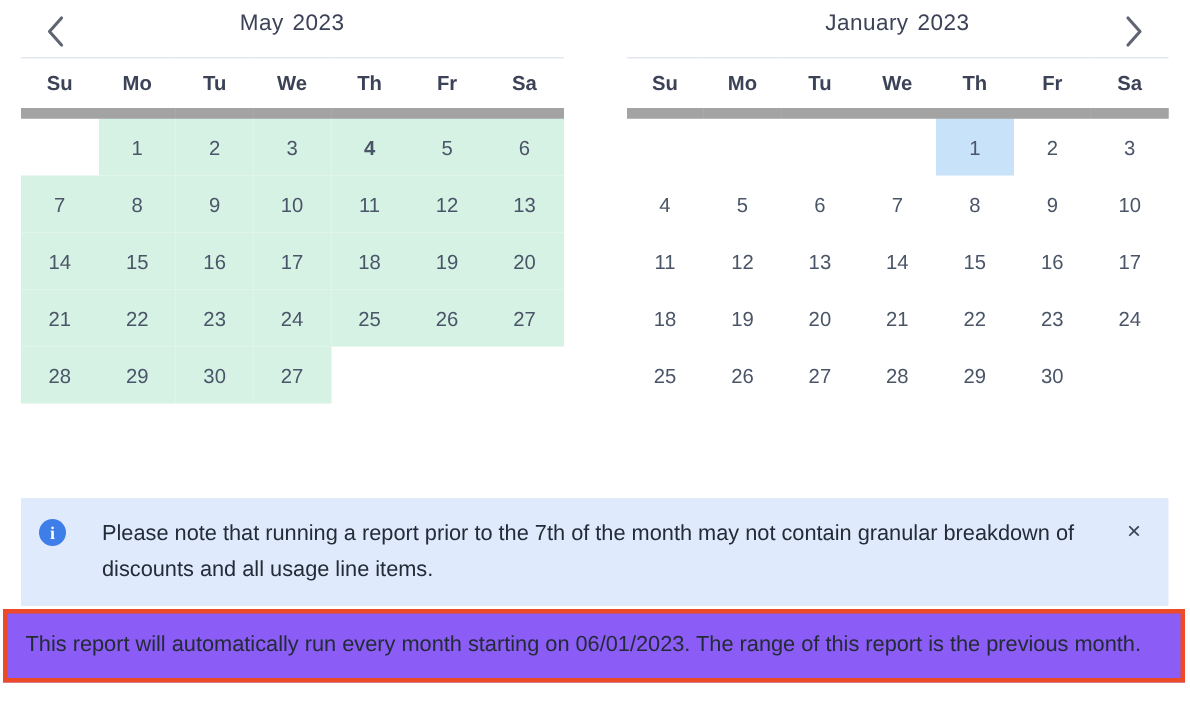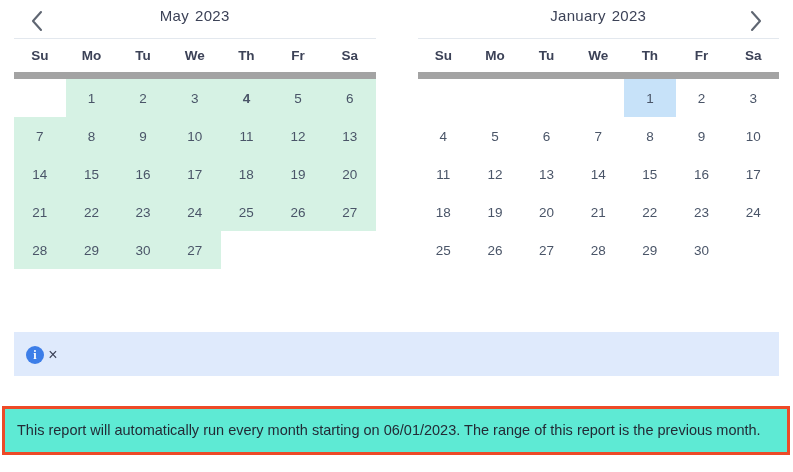--- a/index.html
+++ b/index.html
@@ -131,21 +131,21 @@
     margin-top: 2px;
   }
 
   
   .red-note {
     position: absolute;
     left: 2px;
     top: 406px;
     width: 788px;
     box-sizing: border-box;
-    background: #5eead4;
+    background: #8b5cf6;
     border: 3px solid #ed4a28;
     padding: 9px 12px 10px 12px;
     font-size: 14.5px;
     line-height: 24px;
     color: #232b36;
   }
 </style>
 </head>
 <body>
 
@@ -298,20 +298,21 @@
               <td class="empty"></td>
             </tr>
           </tbody>
       </table>
     </div>
 
   </div>
 
   <div class="info-banner">
     <div class="info-icon">i</div>
+    <div class="info-text">Please note that running a report prior to the 7th of the month may not contain granular breakdown of discounts and all usage line items.</div>
     <div class="info-close">×</div>
   </div>
 
   <div class="red-note">
     <span>This report will automatically run every month starting on 06/01/2023. The range of this report is the previous month.</span>
   </div>
 
 </div>
 
 </body></html>

